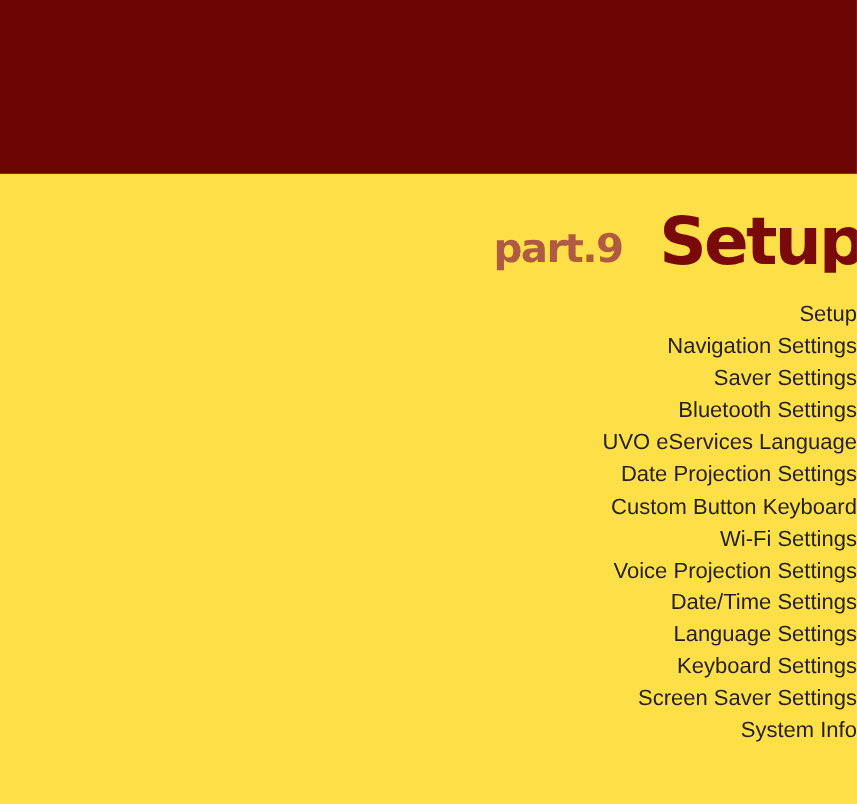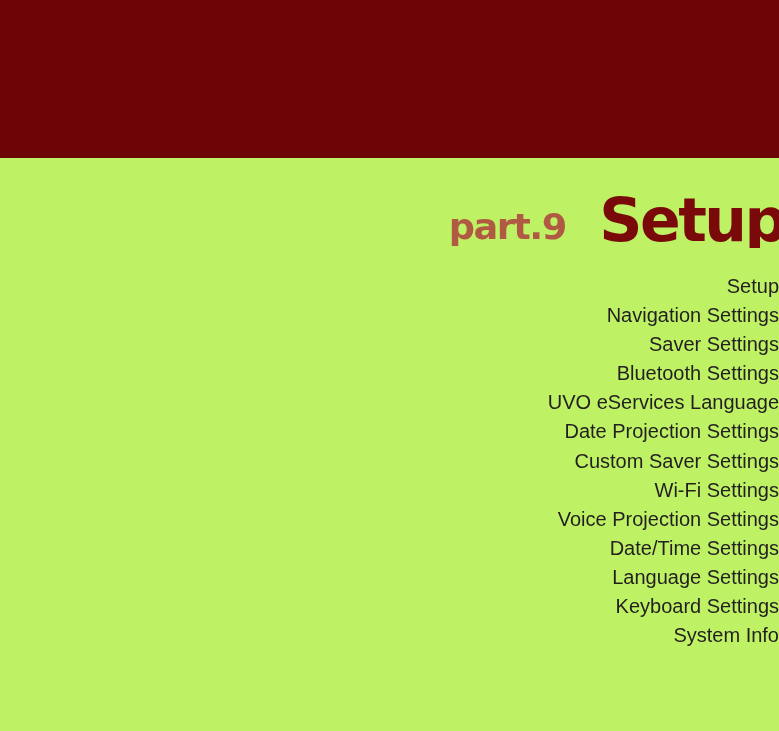--- a/index.html
+++ b/index.html
@@ -16,21 +16,21 @@
     font-family: "Liberation Sans", sans-serif;
     -webkit-font-smoothing: antialiased;
   }
 
   #page {
     position: absolute;
     left: 0;
     top: 0;
     width: 779px;
     height: 731px;
-    background: #bef264;
+    background: #fde047;
   }
 
   
   .banner {
     position: absolute;
     left: 0;
     top: 0;
     width: 779px;
     height: 158px;
     background: #6e0505;
@@ -113,22 +113,23 @@
     <span class="part-word">Setup</span>
   </div>
 
   <ul class="contents" id="contents-list">
       <li class="contents-item">Setup</li>
       <li class="contents-item">Navigation Settings</li>
       <li class="contents-item">Saver Settings</li>
       <li class="contents-item">Bluetooth Settings</li>
       <li class="contents-item">UVO eServices Language</li>
       <li class="contents-item">Date Projection Settings</li>
-      <li class="contents-item">Custom Saver Settings</li>
+      <li class="contents-item">Custom Button Keyboard</li>
       <li class="contents-item">Wi-Fi Settings</li>
       <li class="contents-item">Voice Projection Settings</li>
       <li class="contents-item">Date/Time Settings</li>
       <li class="contents-item">Language Settings</li>
       <li class="contents-item">Keyboard Settings</li>
+      <li class="contents-item">Screen Saver Settings</li>
       <li class="contents-item">System Info</li>
     </ul>
 
 </div>
 
 </body></html>

